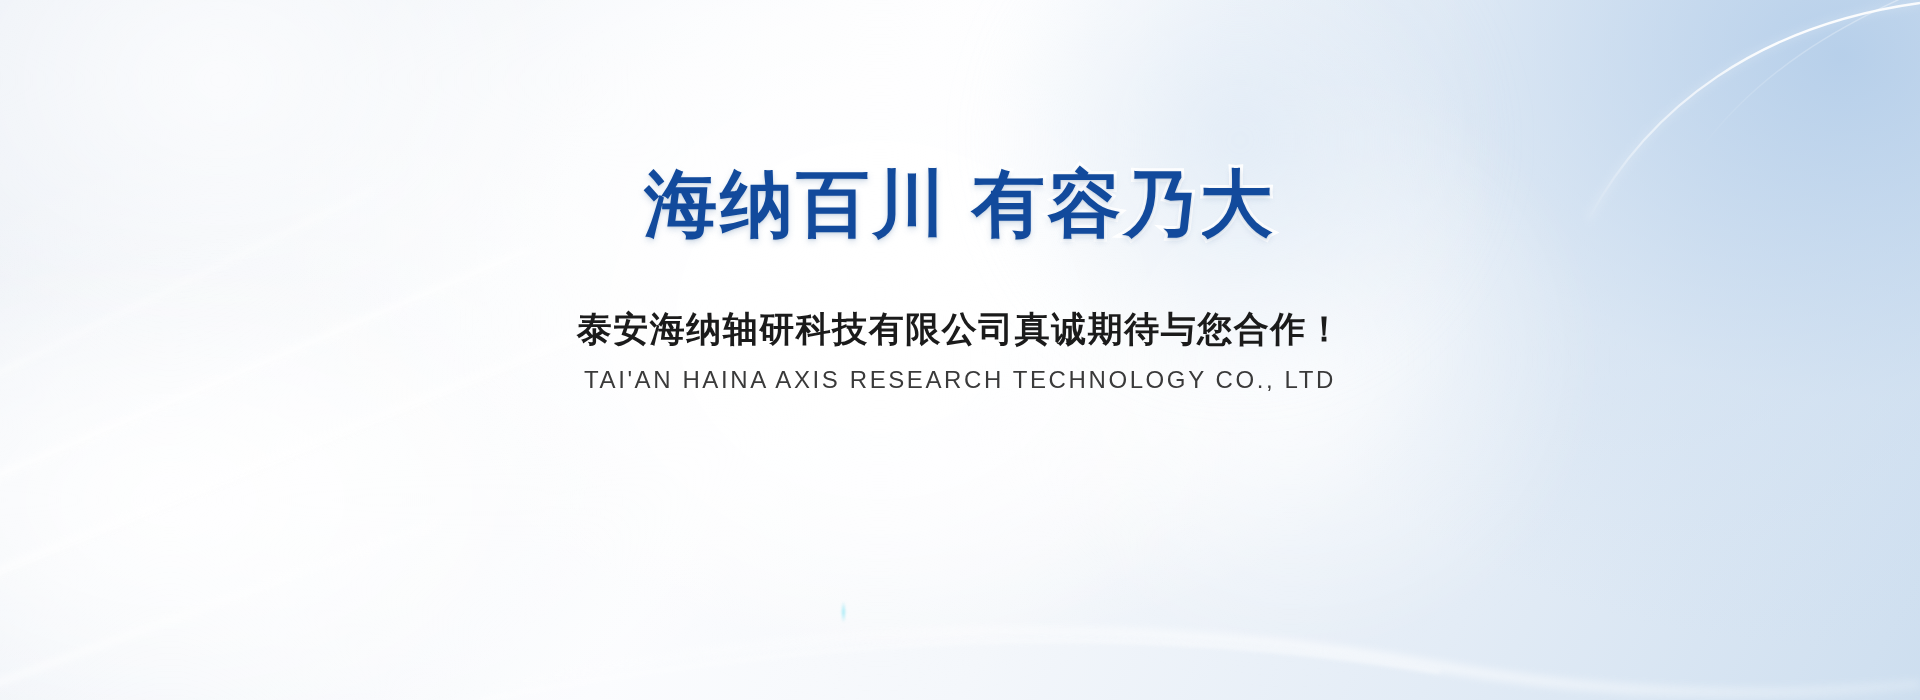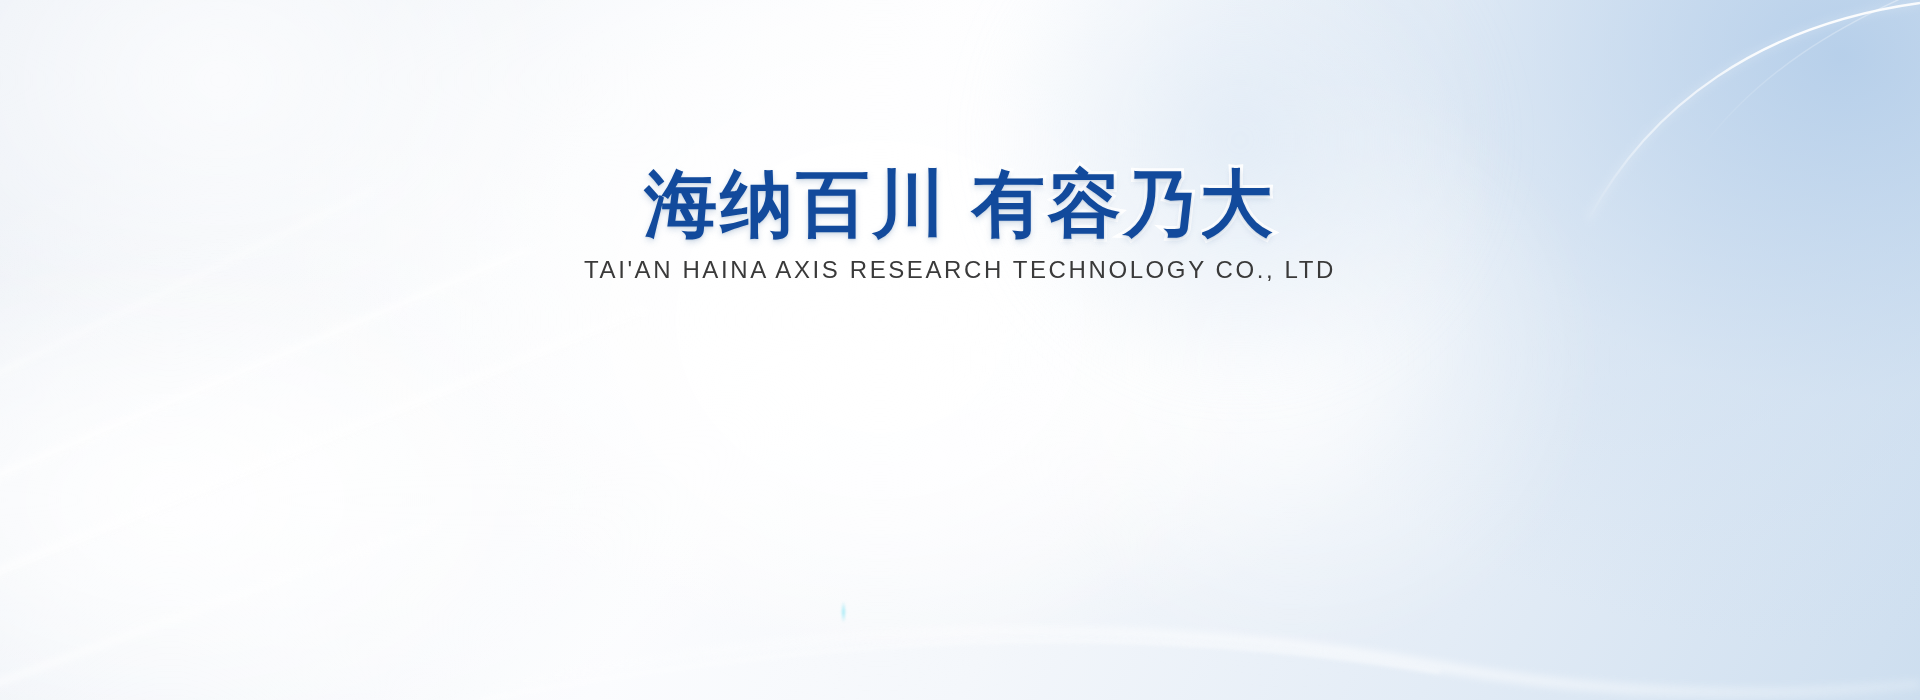--- a/index.html
+++ b/index.html
@@ -171,17 +171,18 @@
   <div class="streak" id="streak-d"></div>
   <div class="streak" id="streak-a"></div>
   <div class="streak" id="streak-b"></div>
   <div class="streak" id="streak-c"></div>
 
   <div id="sparkle"></div>
 
   <div id="content">
     <div id="headline">海纳百川 有容乃大</div>
 
+    <div id="tagline-cn">泰安海纳轴研科技有限公司真诚期待与您合作！</div>
 
     <div id="tagline-en">TAI'AN HAINA AXIS RESEARCH TECHNOLOGY CO., LTD</div>
   </div>
 
 </div>
 
 </body></html>

